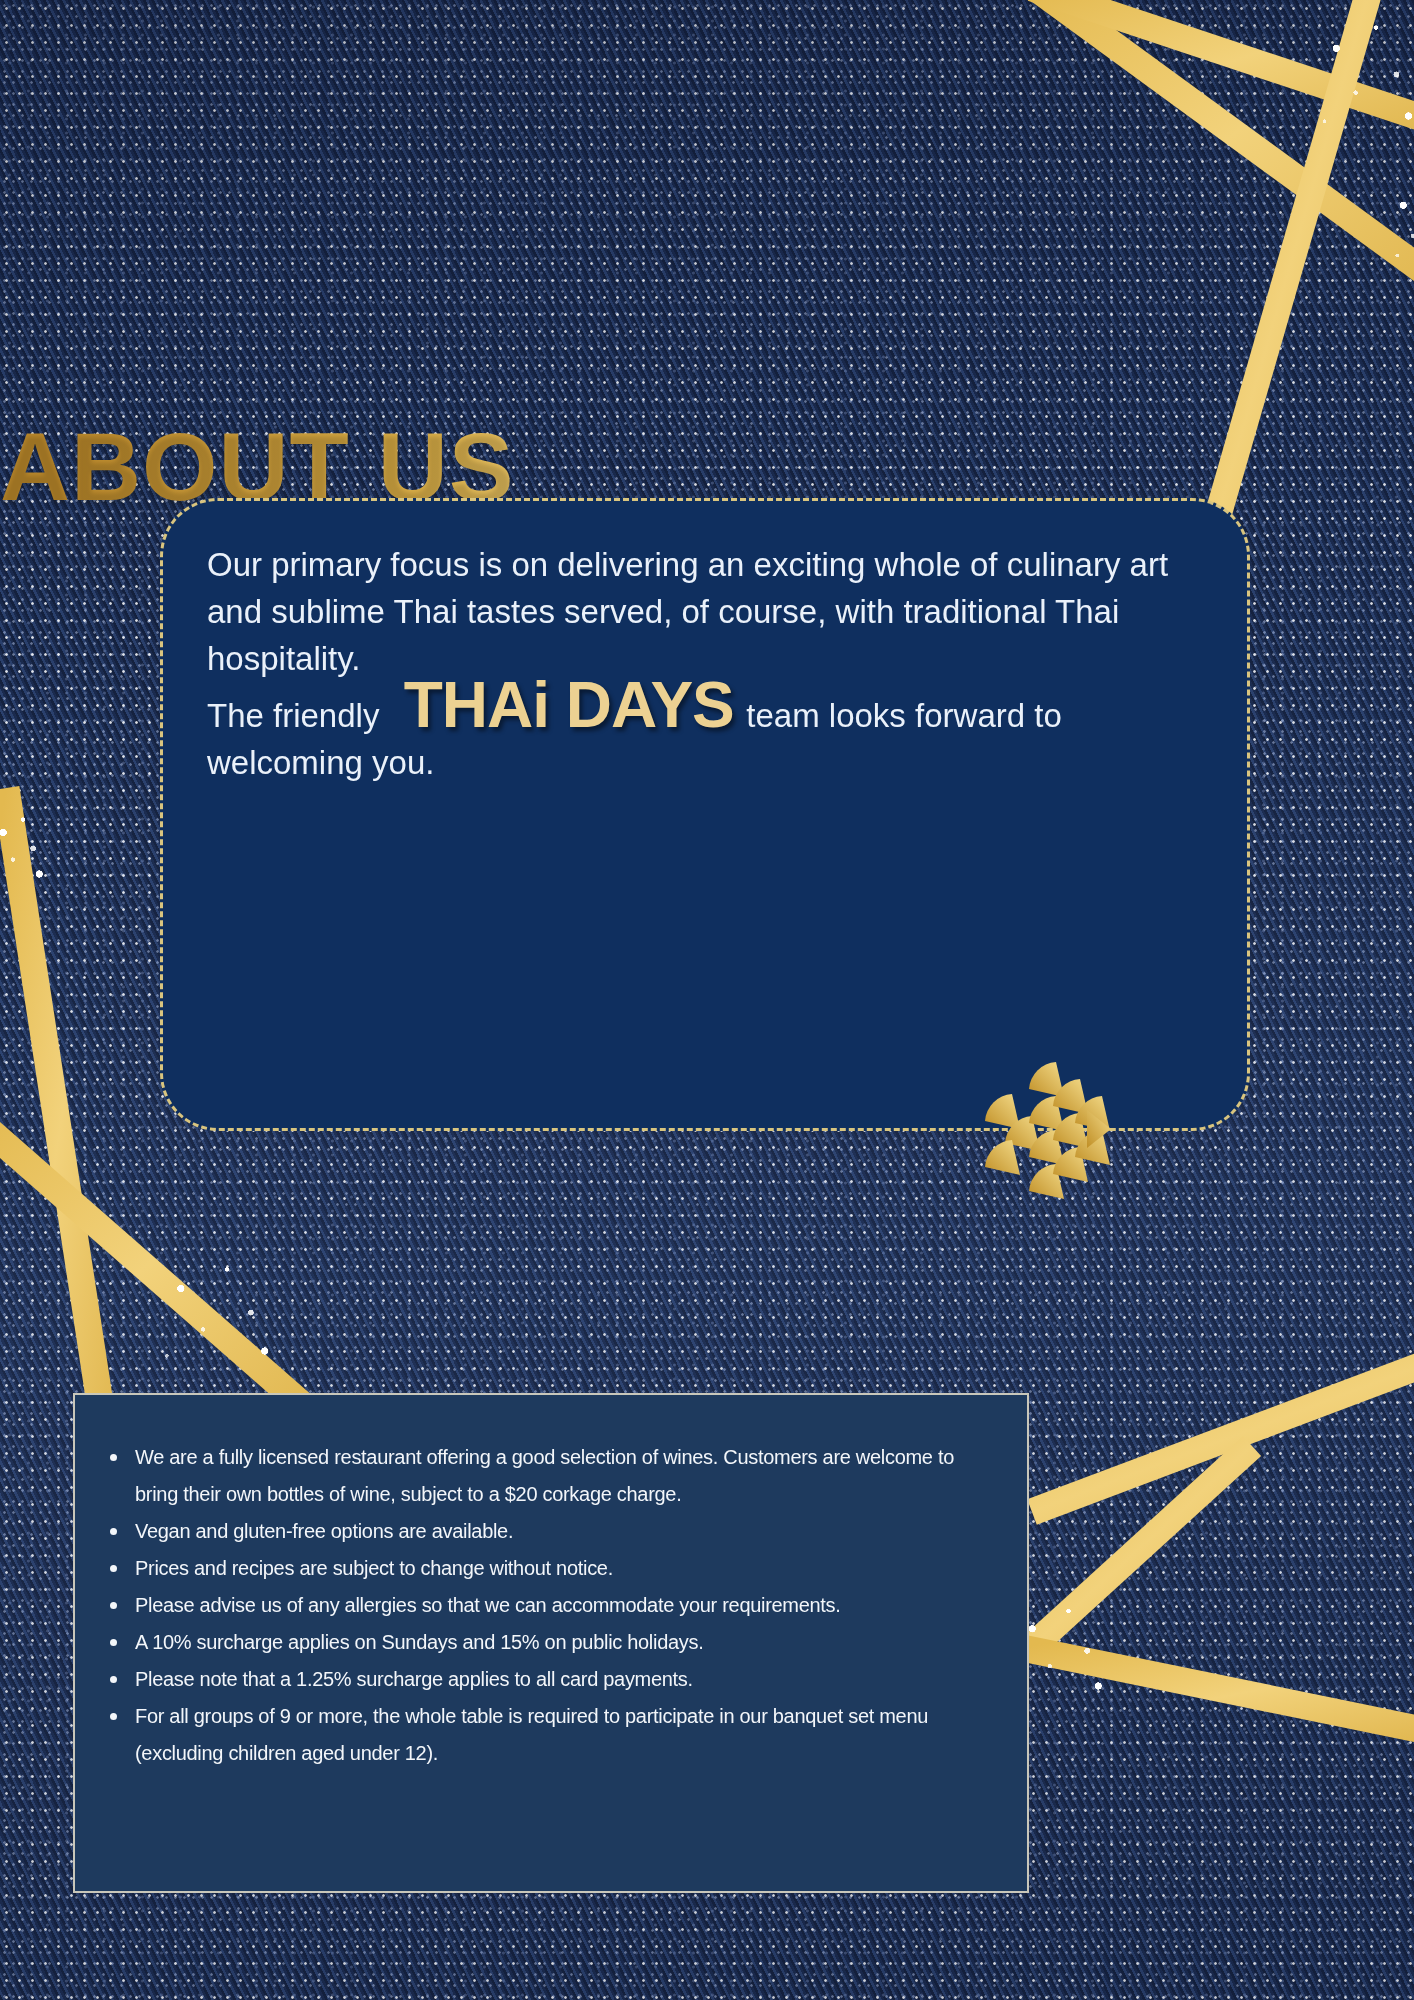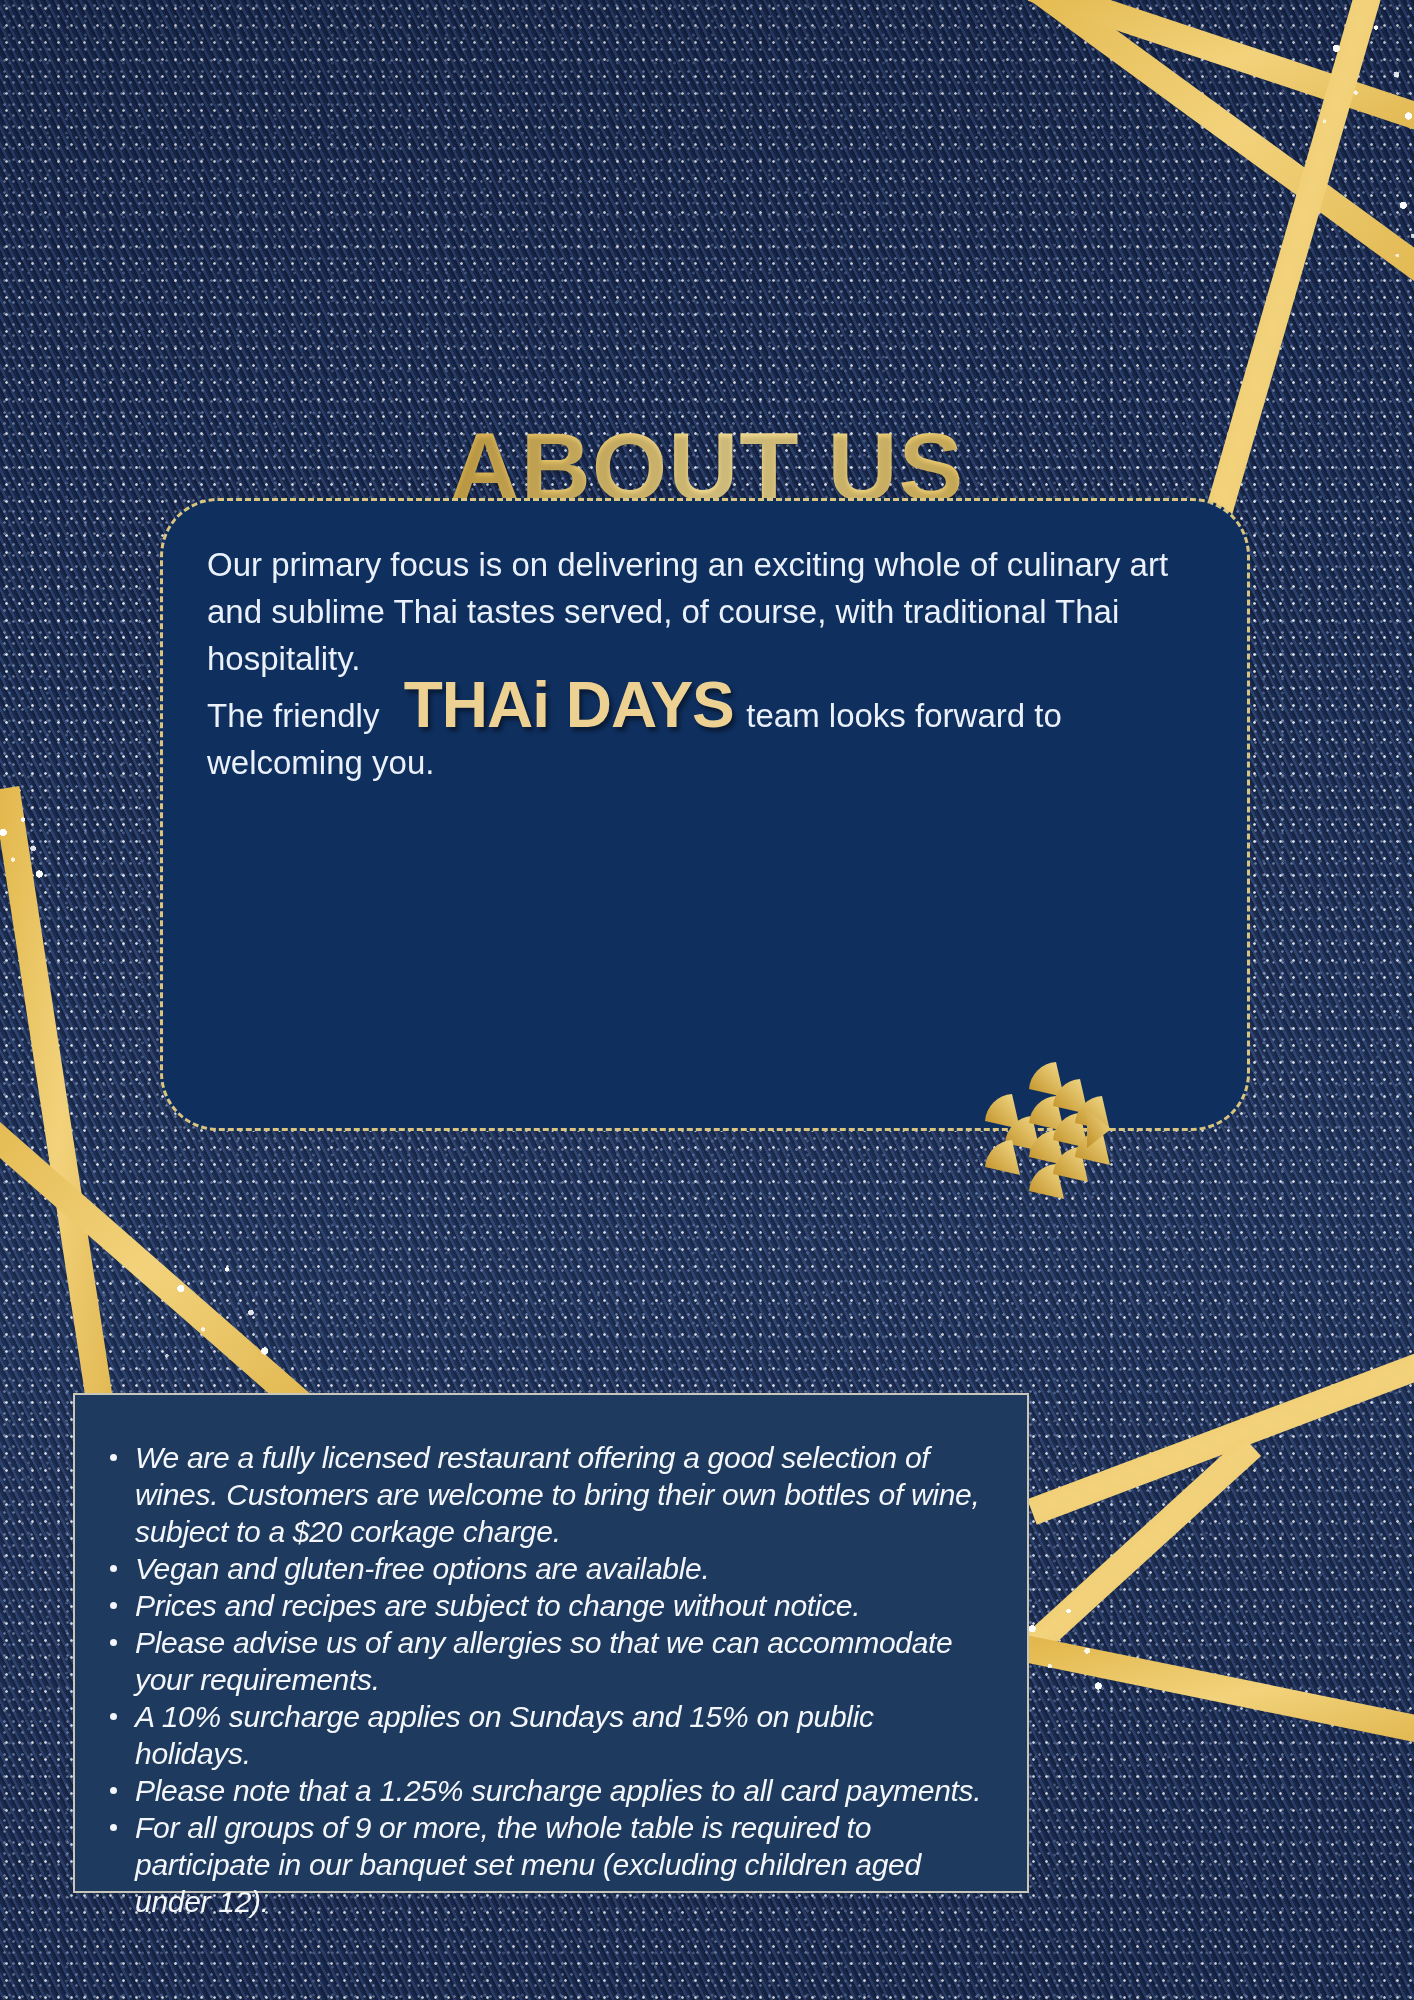--- a/index.html
+++ b/index.html
@@ -36,21 +36,21 @@
       radial-gradient(circle 4px at 72% 48%, #ffffffdd 70%, transparent 75%),
       radial-gradient(circle 3px at 38% 62%, #ffffffcc 70%, transparent 75%),
       radial-gradient(circle 5px at 82% 80%, #fff 70%, transparent 75%),
       radial-gradient(circle 2.5px at 12% 84%, #ffffffbb 70%, transparent 75%);
     filter:blur(.4px);
   }
 
   
   .title{
     position:absolute;left:0;top:346px;width:100%;z-index:3;
-    text-align:center;
+    text-align:left;
     font-size:97px;font-weight:700;letter-spacing:1px;
     background:linear-gradient(100deg,#b9872b 5%,#d9ad47 30%,#f6e096 52%,#e7c05c 72%,#c9983a 95%);
     -webkit-background-clip:text;background-clip:text;color:transparent;
     text-shadow:0 3px 4px rgba(30,20,0,0.18);
   }
 
   
   .about-panel{
     position:absolute;left:160px;top:498px;width:1090px;height:633px;z-index:3;
     box-sizing:border-box;
@@ -82,21 +82,21 @@
     box-sizing:border-box;
     background:#1e3a5e;
     border:2px solid #c9c7ba;
     padding:44px 30px 0 26px;
     color:#f3f6fa;
   }
   .info-box ul{margin:0;padding:0;list-style:none;}
   .info-box li{
     position:relative;
     padding-left:34px;
-    font-size:30px;line-height:37px;letter-spacing:-0.3px;font-style:italic;
+    font-size:20px;line-height:37px;letter-spacing:-0.3px;
   }
   .info-box li::before{
     content:"";
     position:absolute;left:9px;top:15px;
     width:7px;height:7px;border-radius:50%;background:#f3f6fa;
   }
 </style>
 </head>
 <body>
 

